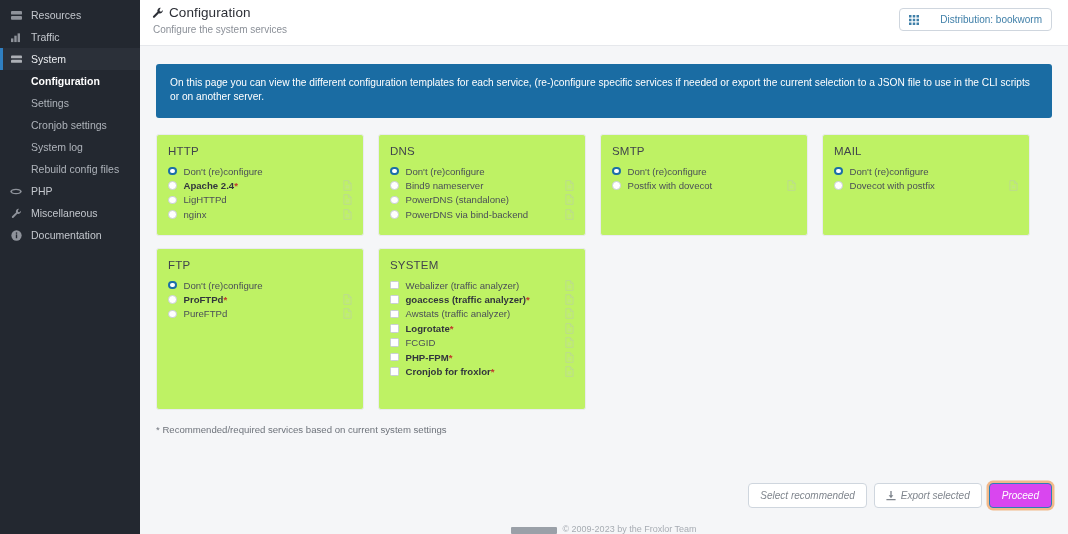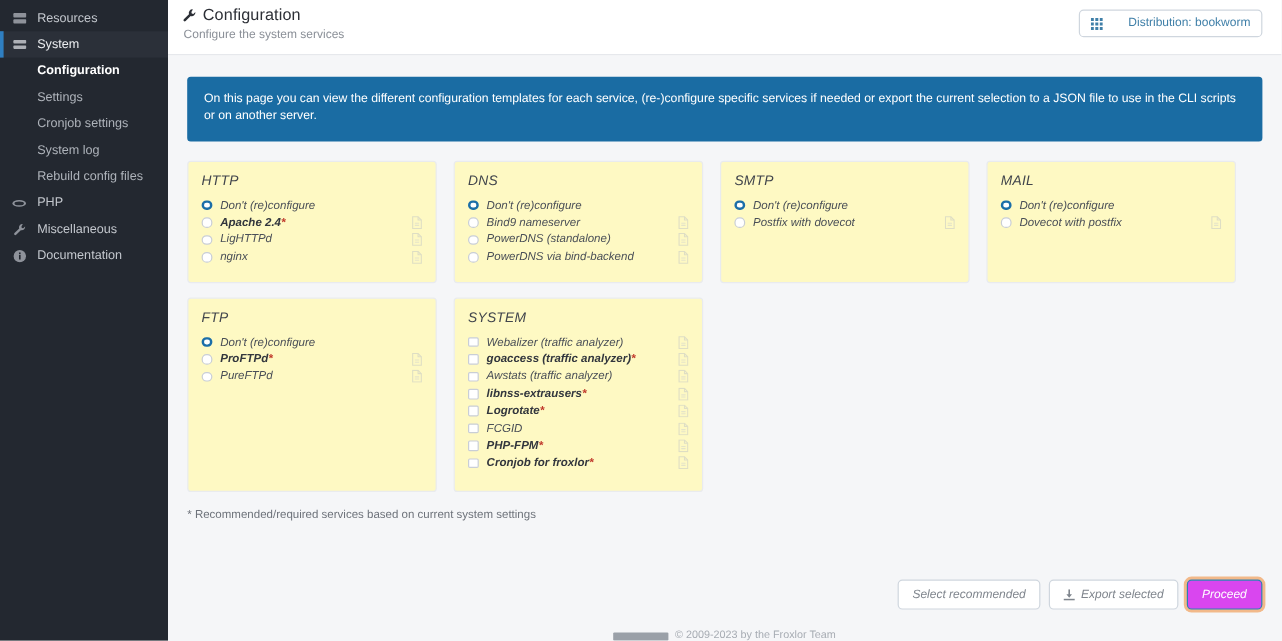--- a/index.html
+++ b/index.html
@@ -87,27 +87,26 @@
     padding: 12px 14px 13px 14px;
     font-size: 10.2px;
     line-height: 1.42;
     margin-bottom: 16px;
   }
   .alert p + p { margin-top: 12px; }
   .alert b { font-weight: bold; }
 
   .grid { display: flex; flex-wrap: wrap; gap: 12px 14px; }
   .card {
-    background: #fef9c3;
+    background: #bef264;
     border: 1px solid #e9ebee;
     border-radius: 3px;
     width: 208px;
     min-height: 102px;
     padding: 10px 11px 12px 11px;
-    font-style: italic;
   }
   .card.tall { min-height: 162px; }
   .card h3 {
     font-size: 11.5px; font-weight: normal; color: #41454c;
     letter-spacing: .2px; margin-bottom: 7px;
   }
   .opt {
     display: flex; align-items: center;
     height: 14.4px;
     font-size: 9.6px; color: #4a4f57;
@@ -174,20 +173,30 @@
 
   <nav class="sidebar" id="sidebar">
       <div class="nav-item">
         <span class="ico">
           <svg width="11" height="11" viewBox="0 0 12 12" fill="#b8bcc4">
             <rect x="0" y="1" width="12" height="4" rx="1"></rect>
             <rect x="0" y="6.5" width="12" height="4" rx="1"></rect>
           </svg>
         </span>
         <span>Resources</span>
+      </div>
+      <div class="nav-item">
+        <span class="ico">
+          <svg width="11" height="11" viewBox="0 0 12 12" fill="#b8bcc4">
+            <rect x="0" y="7" width="2.6" height="4"></rect>
+            <rect x="3.6" y="4" width="2.6" height="7"></rect>
+            <rect x="7.2" y="1.5" width="2.6" height="9.5"></rect>
+          </svg>
+        </span>
+        <span>Traffic</span>
       </div>
       <div class="nav-item active">
         <span class="ico">
           <svg width="11" height="11" viewBox="0 0 12 12" fill="#dfe2e6">
             <rect x="0" y="1.5" width="12" height="3.2" rx="1"></rect>
             <rect x="0" y="6.4" width="12" height="3.2" rx="1"></rect>
           </svg>
         </span>
         <span>System</span>
       </div>
@@ -474,31 +483,20 @@
               <span class="fileicon">
                 <svg width="9" height="11" viewBox="0 0 10 12" fill="none" stroke="#b9bec6" stroke-width="1">
                   <path d="M1 .6h5L9 3.6v7.8H1z"></path>
                   <path d="M6 .6v3h3"></path>
                   <path d="M3 6.6h4M3 8.6h4" stroke="#c6cbd2"></path>
                 </svg>
               </span>
             </div>
             <div class="opt">
               <span class="chk"></span>
-              <span class="lbl strong"><span>libnss-extrausers</span><span class="star">*</span></span>
-              <span class="fileicon">
-                <svg width="9" height="11" viewBox="0 0 10 12" fill="none" stroke="#b9bec6" stroke-width="1">
-                  <path d="M1 .6h5L9 3.6v7.8H1z"></path>
-                  <path d="M6 .6v3h3"></path>
-                  <path d="M3 6.6h4M3 8.6h4" stroke="#c6cbd2"></path>
-                </svg>
-              </span>
-            </div>
-            <div class="opt">
-              <span class="chk"></span>
               <span class="lbl strong"><span>Logrotate</span><span class="star">*</span></span>
               <span class="fileicon">
                 <svg width="9" height="11" viewBox="0 0 10 12" fill="none" stroke="#b9bec6" stroke-width="1">
                   <path d="M1 .6h5L9 3.6v7.8H1z"></path>
                   <path d="M6 .6v3h3"></path>
                   <path d="M3 6.6h4M3 8.6h4" stroke="#c6cbd2"></path>
                 </svg>
               </span>
             </div>
             <div class="opt">

